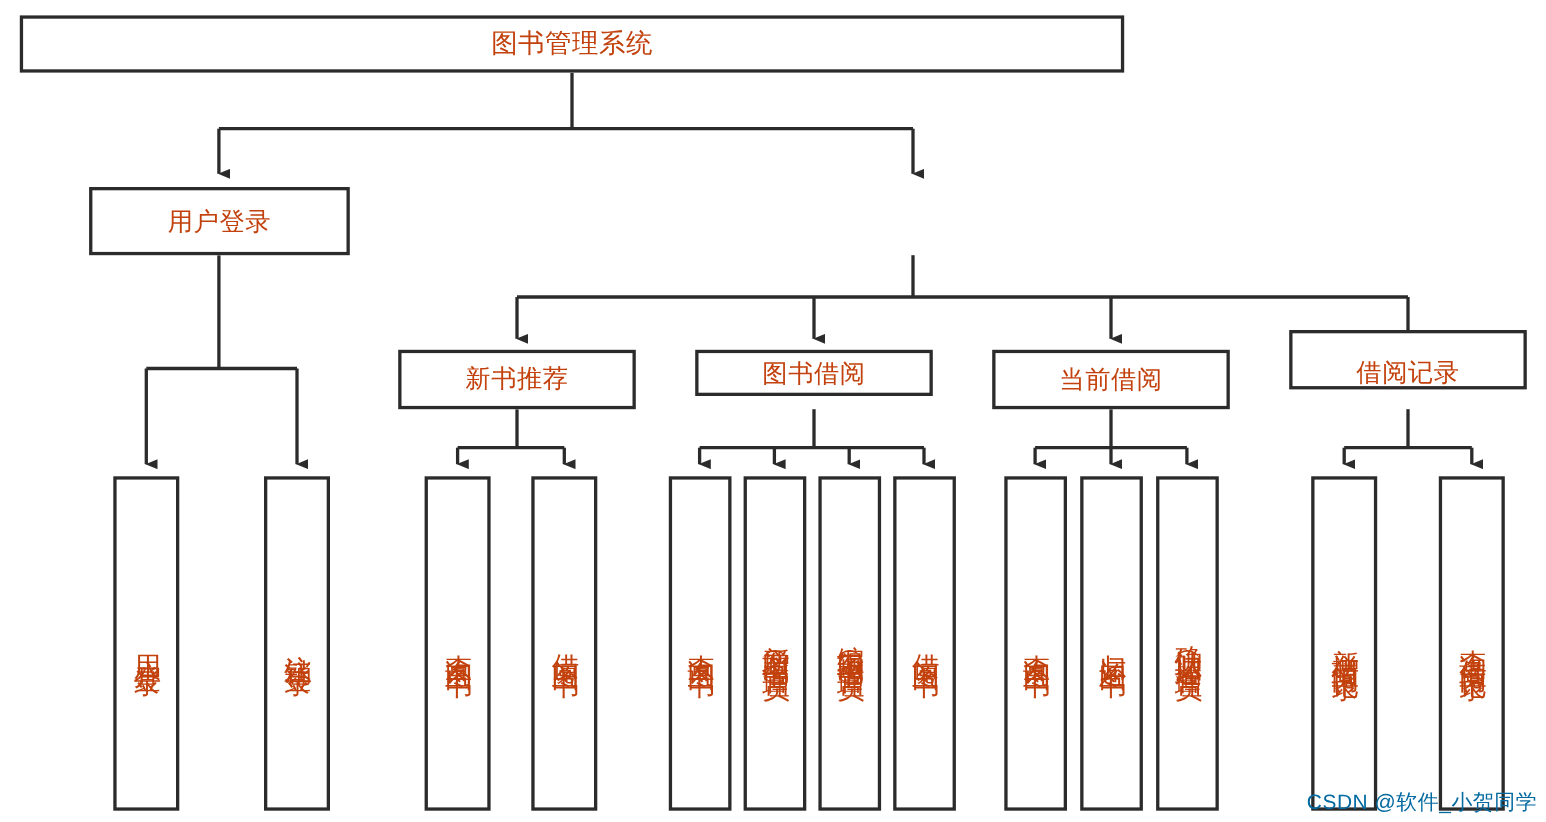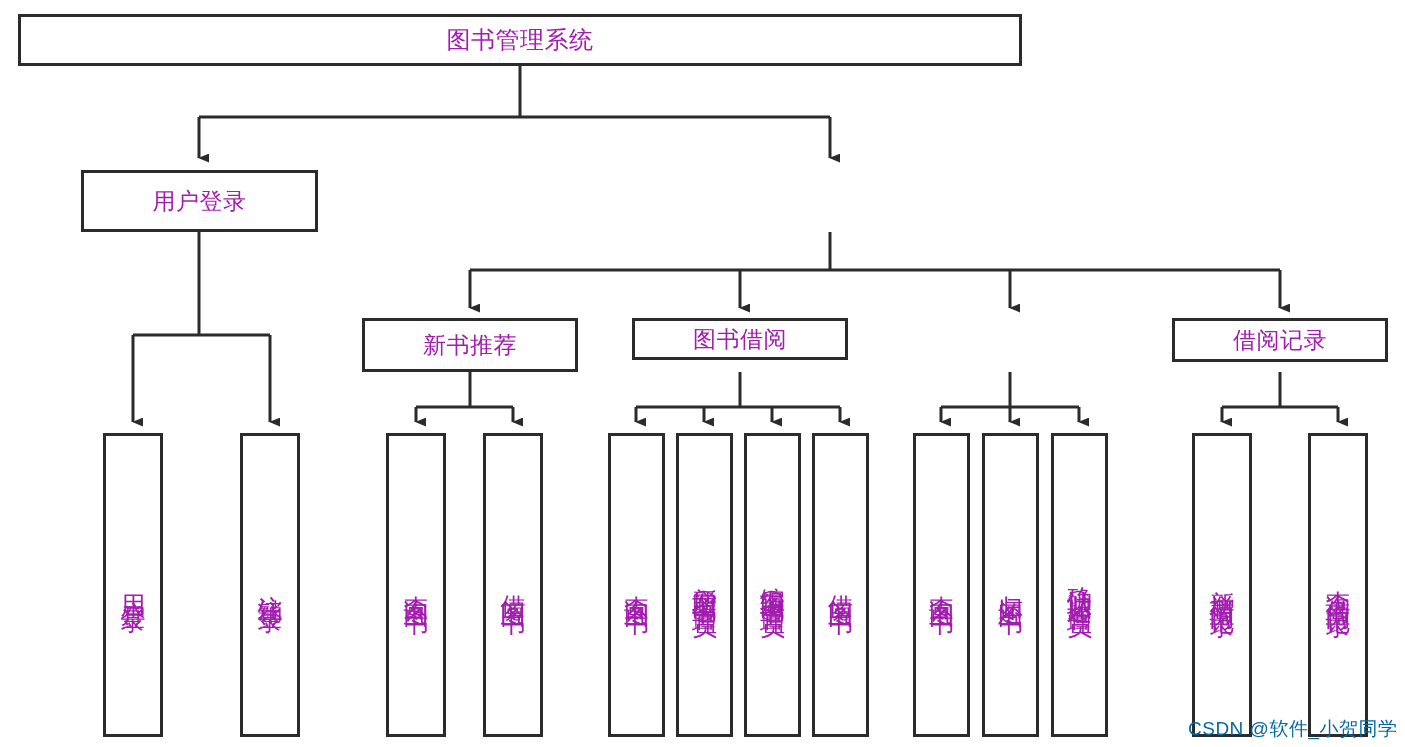--- a/index.html
+++ b/index.html
@@ -29,21 +29,21 @@
     pointer-events: none;
   }
   .node {
     position: absolute;
     box-sizing: border-box;
     border: 3px solid #2b2b2b;
     background: #ffffff;
     display: flex;
     align-items: center;
     justify-content: center;
-    color: #a21caf;
+    color: #c2410c;
   }
   .node .label {
     display: block;
     text-align: center;
     line-height: 1.15;
     letter-spacing: 0.5px;
   }
   
   .node.horiz .label {
     font-size: 23px;
@@ -138,30 +138,33 @@
 
   <div class="node horiz root" style="left:18px; top:14px; width:1004px; height:52px;">
     <span class="label">图书管理系统</span>
   </div>
 
   <div class="node horiz" style="left:81px; top:170px; width:237px; height:62px;">
     <span class="label">用户登录</span>
   </div>
 
 
-  <div class="node horiz" style="left:362px; top:318px; width:216px; height:54px;">
+  <div class="node horiz" style="left:362px; top:318px; width:216px; height:54px;font-family:Liberation Serif, serif;">
     <span class="label">新书推荐</span>
   </div>
 
   <div class="node horiz" style="left:632px; top:318px; width:216px; height:42px;">
     <span class="label">图书借阅</span>
   </div>
 
-
-  <div class="node horiz" style="left:1172px; top:318px; width:216px; height:44px;">
+  <div class="node horiz" style="left:902px; top:318px; width:216px; height:54px;">
+    <span class="label">当前借阅</span>
+  </div>
+
+  <div class="node horiz" style="left:1172px; top:300px; width:216px; height:54px;align-items:flex-end;">
     <span class="label">借阅记录</span>
   </div>
 
   <div class="node vert" style="left:103px; top:433px; width:60px; height:304px;">
     <span class="label">用户登录</span>
   </div>
 
   <div class="node vert" style="left:240px; top:433px; width:60px; height:304px;">
     <span class="label">注销登录</span>
   </div>

